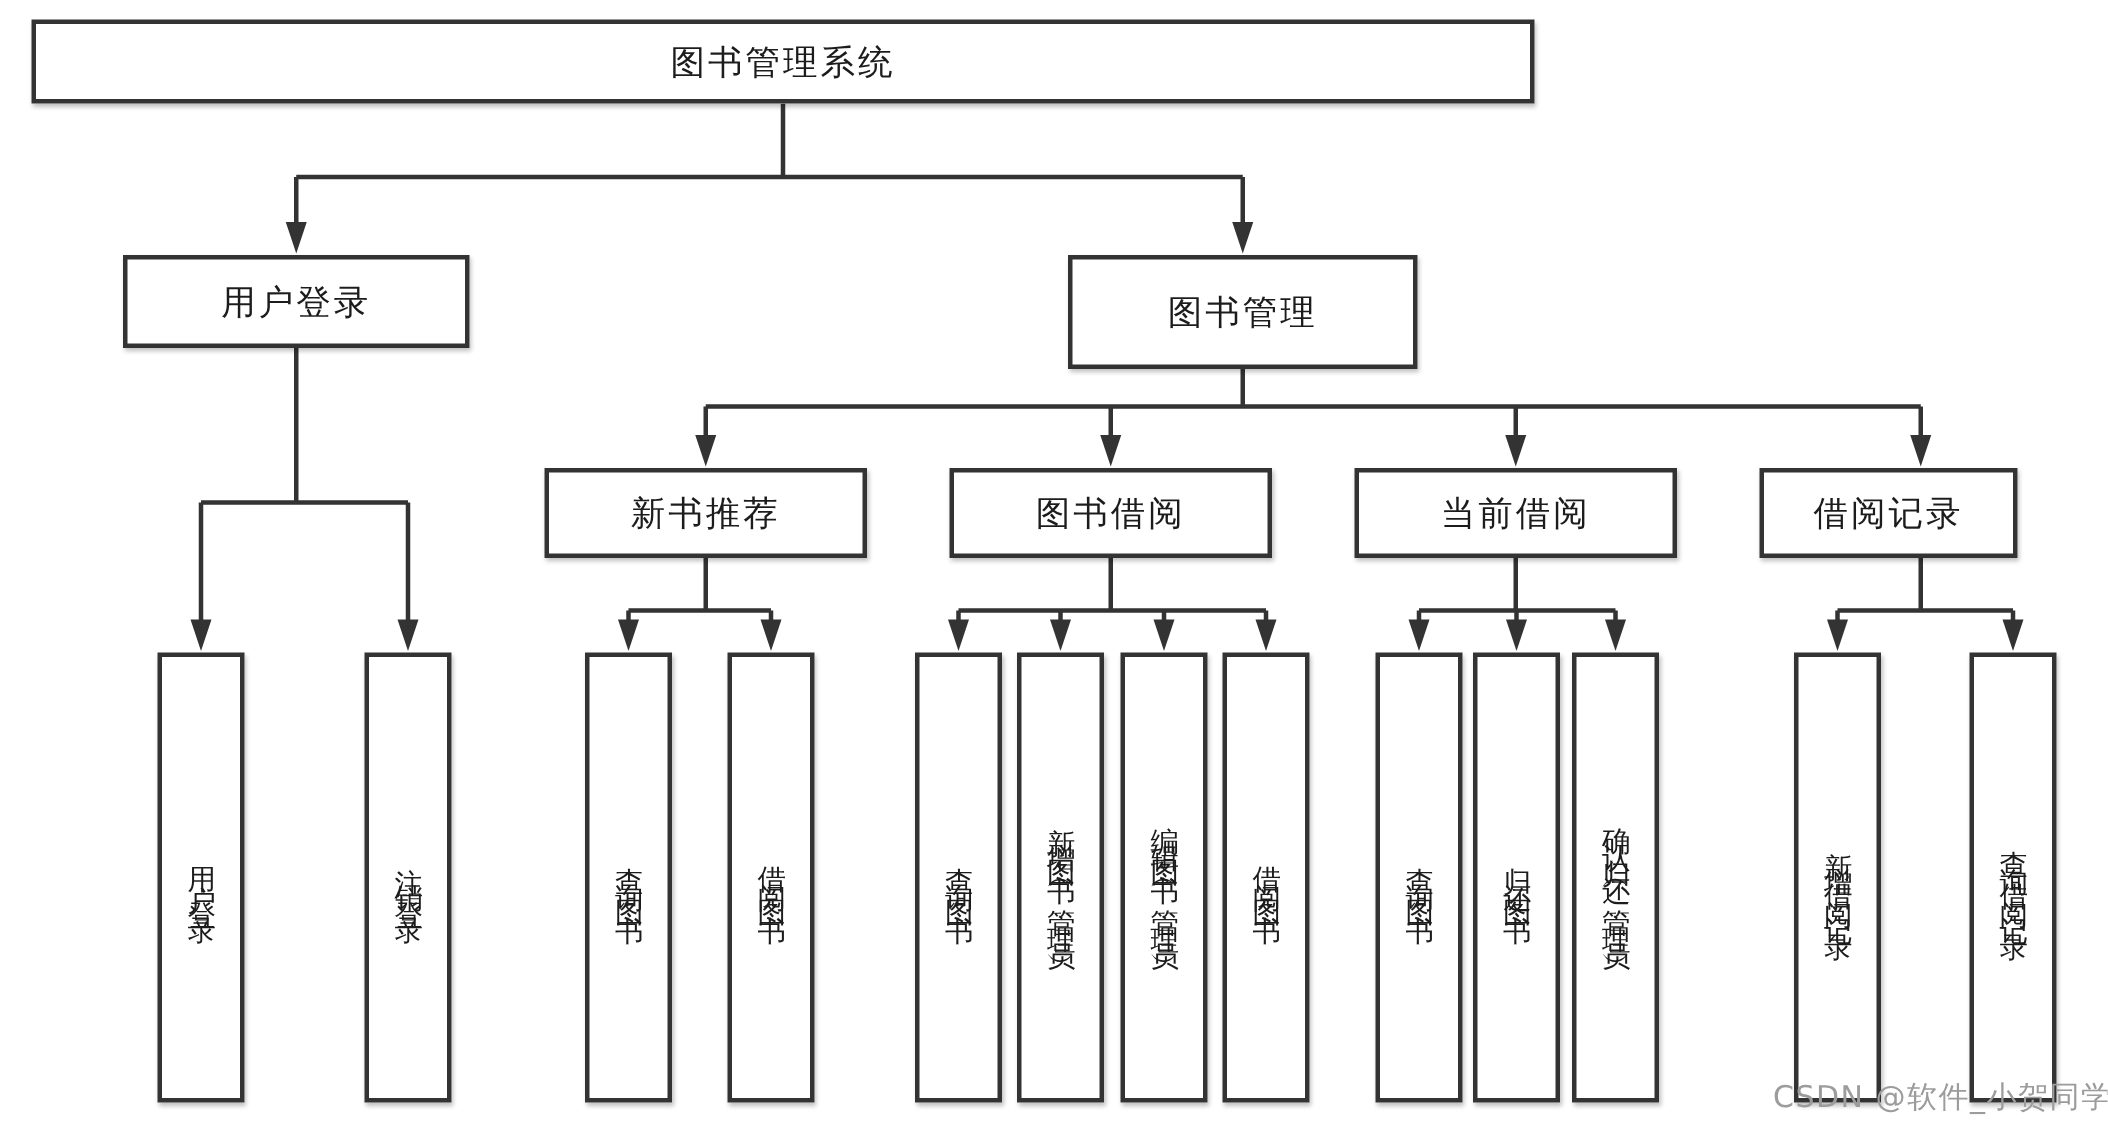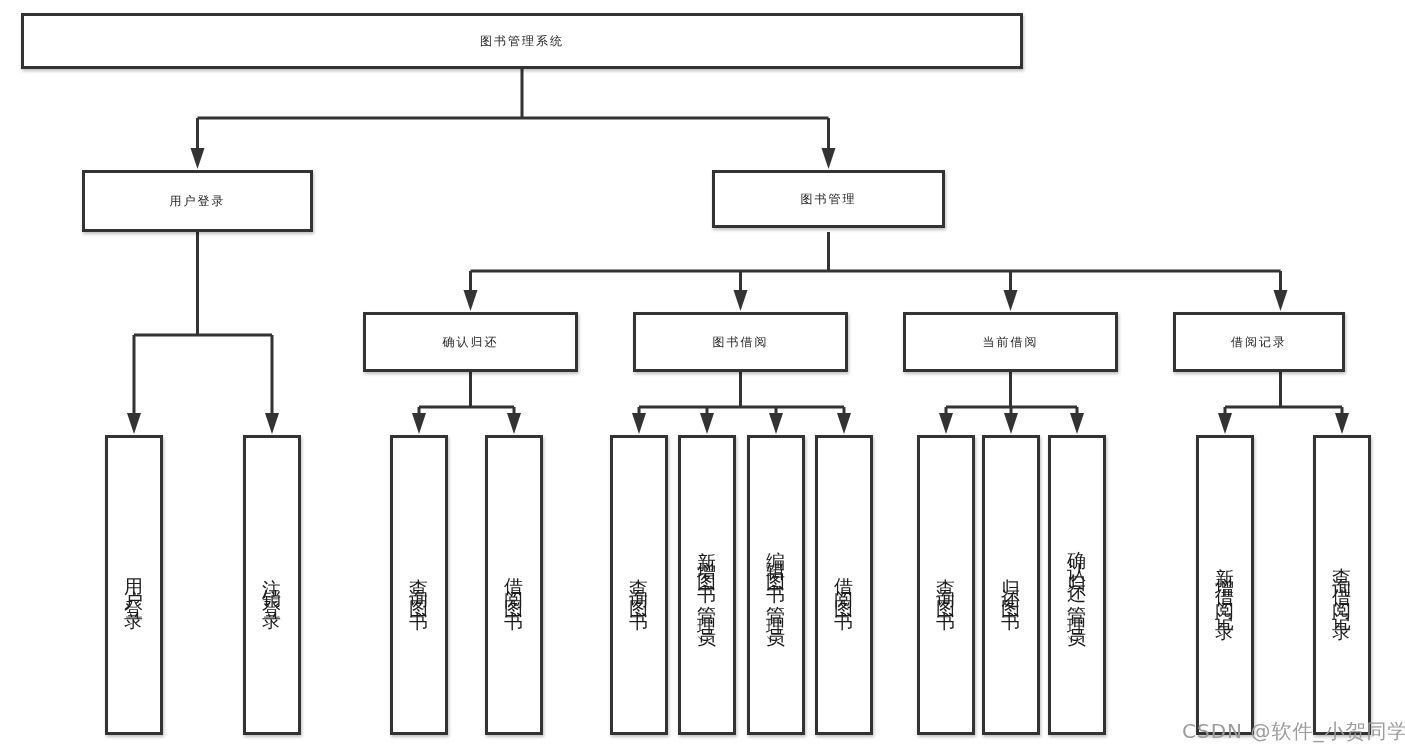--- a/index.html
+++ b/index.html
@@ -7,21 +7,21 @@
   body { font-family: "DejaVu Sans", "Liberation Sans", sans-serif; color: #1c1c1c; }
   .canvas { position: relative; width: 1405px; height: 747px; background: #ffffff; }
   .connectors { position: absolute; left: 0; top: 0; z-index: 1; }
   .node {
     position: absolute;
     background: #ffffff;
     border: 3px solid #333333;
     display: flex;
     align-items: center;
     justify-content: center;
-    font-size: 12px;
+    font-size: 23px;
     letter-spacing: 2px;
     color: #1c1c1c;
     z-index: 2;
     box-shadow: 1px 2px 3px rgba(0,0,0,0.25);
   }
   .leaf {
     writing-mode: vertical-rl;
     text-orientation: mixed;
     font-size: 19px;
     letter-spacing: 11px;
@@ -85,23 +85,23 @@
     <use href="#arrowhead" x="946" y="434"></use>
     <use href="#arrowhead" x="1011" y="434"></use>
     <use href="#arrowhead" x="1077" y="434"></use>
     <use href="#arrowhead" x="1225" y="434"></use>
     <use href="#arrowhead" x="1342" y="434"></use>
   </svg>
 
   <div class="node" style="left:21px; top:13px; width:1002px; height:56px;">图书管理系统</div>
 
   <div class="node" style="left:82px; top:170px; width:231px; height:62px;">用户登录</div>
-  <div class="node" style="left:712px; top:170px; width:233px; height:58px;">图书管理</div>
+  <div class="node" style="left:712px; top:170px; width:233px; height:76px;">图书管理</div>
 
-  <div class="node" style="left:363px; top:312px; width:215px; height:60px;">确认归还</div>
+  <div class="node" style="left:363px; top:312px; width:215px; height:60px;">新书推荐</div>
   <div class="node" style="left:633px; top:312px; width:215px; height:60px;">图书借阅</div>
   <div class="node" style="left:903px; top:312px; width:215px; height:60px;">当前借阅</div>
   <div class="node" style="left:1173px; top:312px; width:172px; height:60px;">借阅记录</div>
 
   <div class="node leaf" style="left:105px;">用户登录</div>
   <div class="node leaf" style="left:243px;">注销登录</div>
 
   <div class="node leaf" style="left:390px;">查询图书</div>
   <div class="node leaf" style="left:485px;">借阅图书</div>
 

